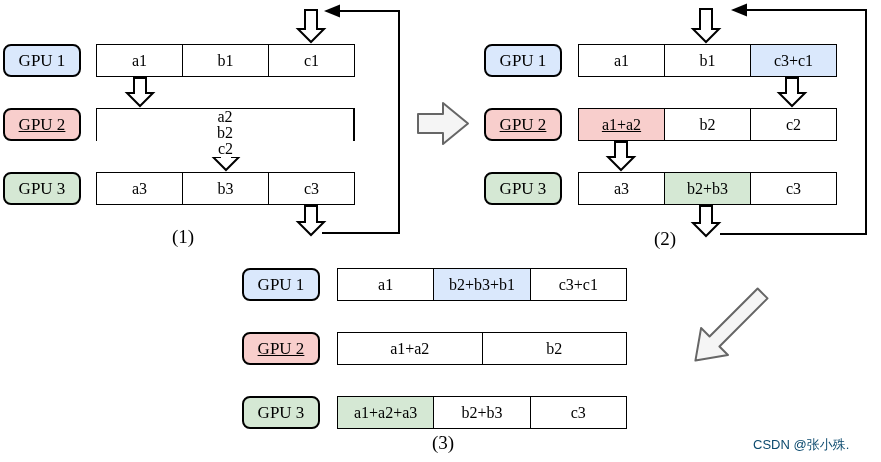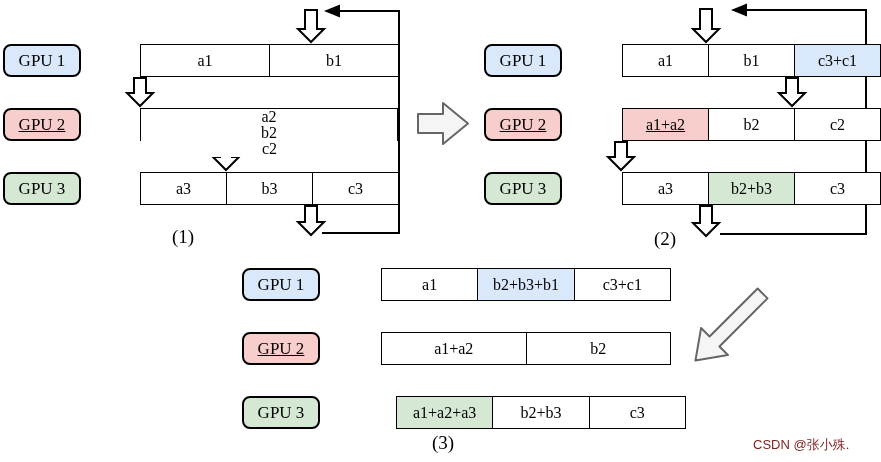--- a/index.html
+++ b/index.html
@@ -8,37 +8,37 @@
     font-family:"Liberation Serif", serif;color:#000;overflow:hidden;
   }
   .gpu-label{
     position:absolute;width:78px;height:33px;box-sizing:border-box;
     border:2px solid #000;border-radius:8px;
     display:flex;align-items:center;justify-content:center;
     font-size:17px;line-height:1;
   }
   .row{
     position:absolute;height:33px;box-sizing:border-box;
-    border:1.5px solid #000;display:flex;background:#a21caf;margin-left:44px;
+    border:1.5px solid #000;display:flex;background:#a21caf;
   }
   .cell{
     flex:1;display:flex;align-items:center;justify-content:center;
     font-size:16px;line-height:1;border-right:1.5px solid #000;
   }
   .cell:last-child{border-right:none;}
   [data-color="blue"]{background:#dae8fc;}
   [data-color="pink"]{background:#f8cecc;text-decoration:underline;}
   [data-color="green"]{background:#d5e8d4;}
   [data-color="white"]{background:#ffffff;}
   .caption{
     position:absolute;width:70px;text-align:center;font-size:19px;
   }
   .watermark{
     position:absolute;left:753px;top:436px;
-    font-family:"Liberation Sans", sans-serif;font-size:13px;color:#7f1d1d;
+    font-family:"Liberation Sans", sans-serif;font-size:13px;color:#0c4a6e;
   }
   svg.overlay{position:absolute;left:0;top:0;pointer-events:none;}
 </style>
 </head>
 <body>
 
 <div class="canvas">
 
   <svg class="overlay" width="881" height="462" viewBox="0 0 881 462">
 
@@ -61,20 +61,21 @@
     </g>
 
     <polygon points="418,114 443,114 443,103 468,123.5 443,144 443,133 418,133" fill="#f5f5f5" stroke="#666666" stroke-width="2" stroke-linejoin="round"></polygon>
     <polygon points="681.5,320 749.5,320 749.5,308 776.5,327 749.5,346 749.5,334 681.5,334" transform="rotate(135 729 327)" fill="#f5f5f5" stroke="#666666" stroke-width="2" stroke-linejoin="round"></polygon>
   </svg>
 
   <div class="gpu-label" style="left:3px;top:44px;" data-color="blue">GPU 1</div>
   <div class="row" style="left:96px;top:44px;width:259px;">
     <div class="cell" data-color="white">a1</div>
     <div class="cell" data-color="white">b1</div>
+    <div class="cell" data-color="white">c1</div>
   </div>
 
   <div class="gpu-label" style="left:3px;top:108px;" data-color="pink">GPU 2</div>
   <div class="row" style="left:96px;top:108px;width:259px;flex-direction:column;">
     <div class="cell" data-color="white">a2</div>
     <div class="cell" data-color="white">b2</div>
     <div class="cell" data-color="white">c2</div>
   </div>
 
   <div class="gpu-label" style="left:3px;top:172px;" data-color="green">GPU 3</div>
@@ -116,21 +117,21 @@
     <div class="cell" data-color="white">c3+c1</div>
   </div>
 
   <div class="gpu-label" style="left:242px;top:332px;" data-color="pink">GPU 2</div>
   <div class="row" style="left:337px;top:332px;width:290px;">
     <div class="cell" data-color="white">a1+a2</div>
     <div class="cell" data-color="white">b2</div>
   </div>
 
   <div class="gpu-label" style="left:242px;top:396px;" data-color="green">GPU 3</div>
-  <div class="row" style="left:352px;top:396px;width:290px;text-align:right;">
+  <div class="row" style="left:337px;top:396px;width:290px;text-align:right;">
     <div class="cell" data-color="green">a1+a2+a3</div>
     <div class="cell" data-color="white">b2+b3</div>
     <div class="cell" data-color="white">c3</div>
   </div>
 
   <div class="caption" style="left:408px;top:432px;">(3)</div>
 
   <div class="watermark">CSDN @张小殊.</div>
 </div>
 

